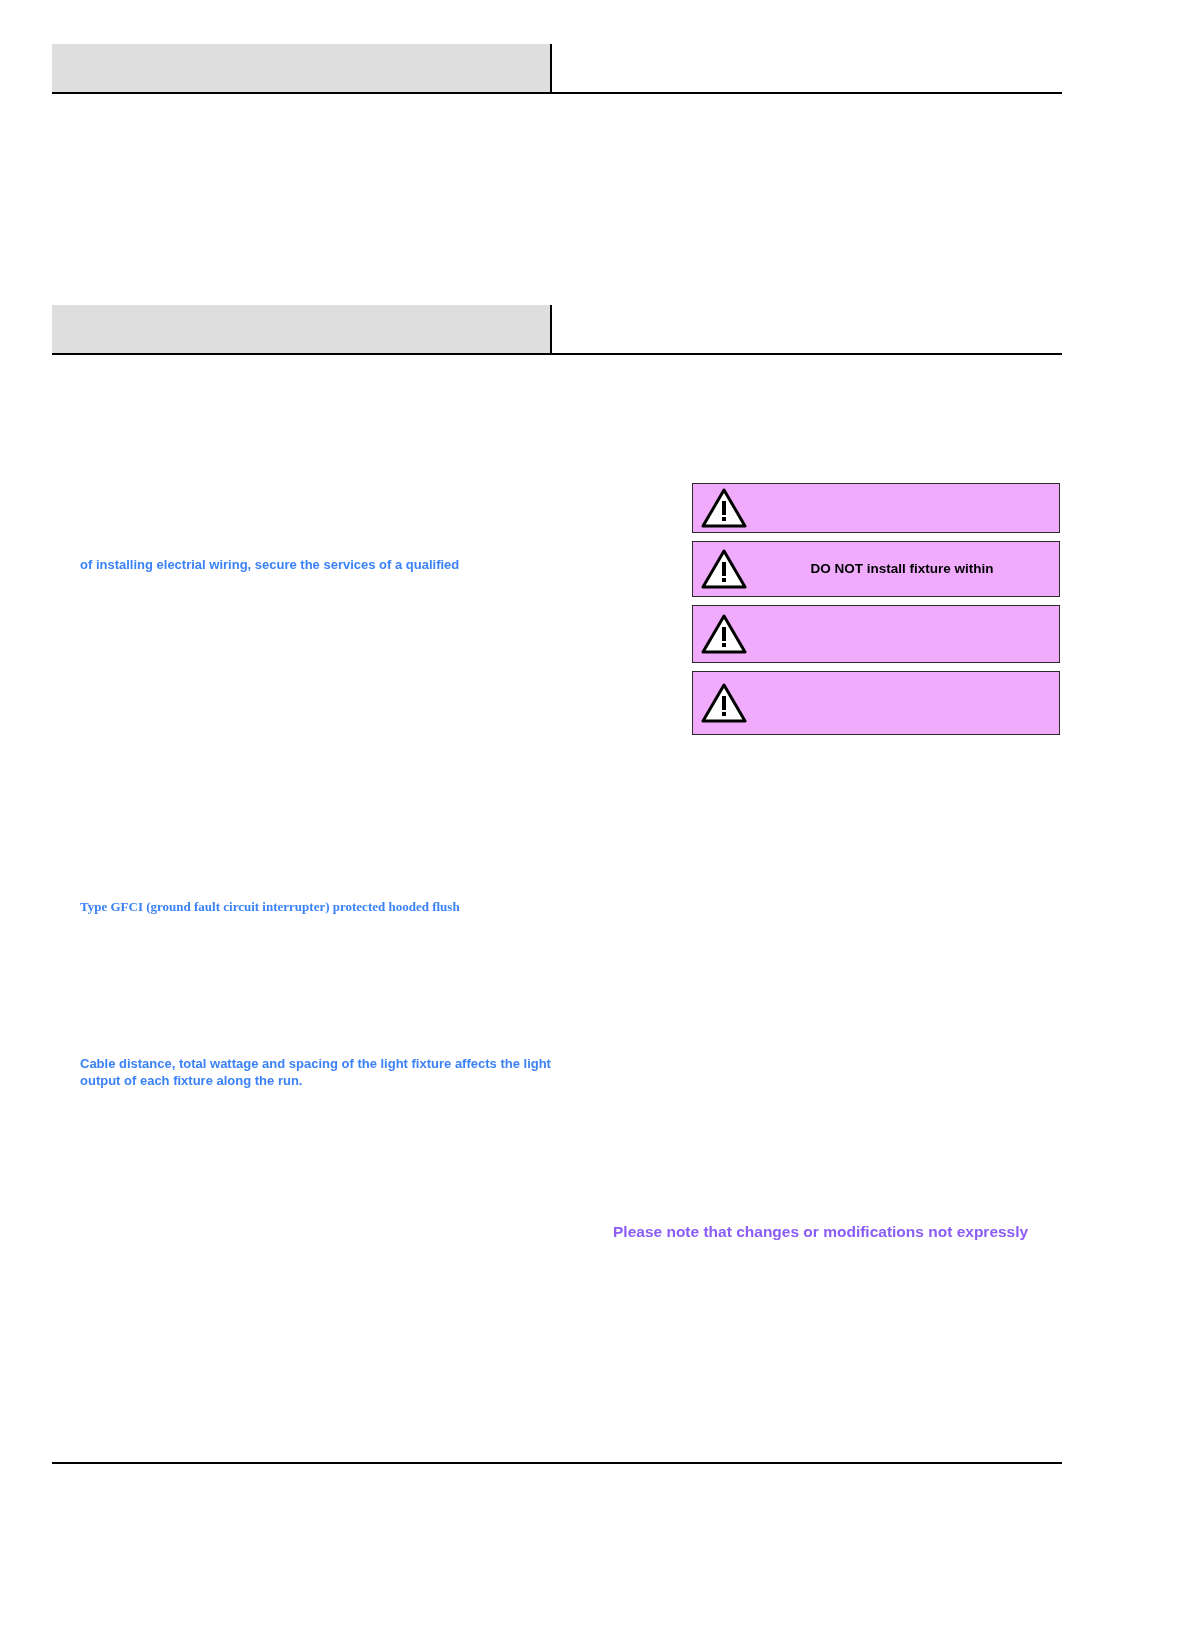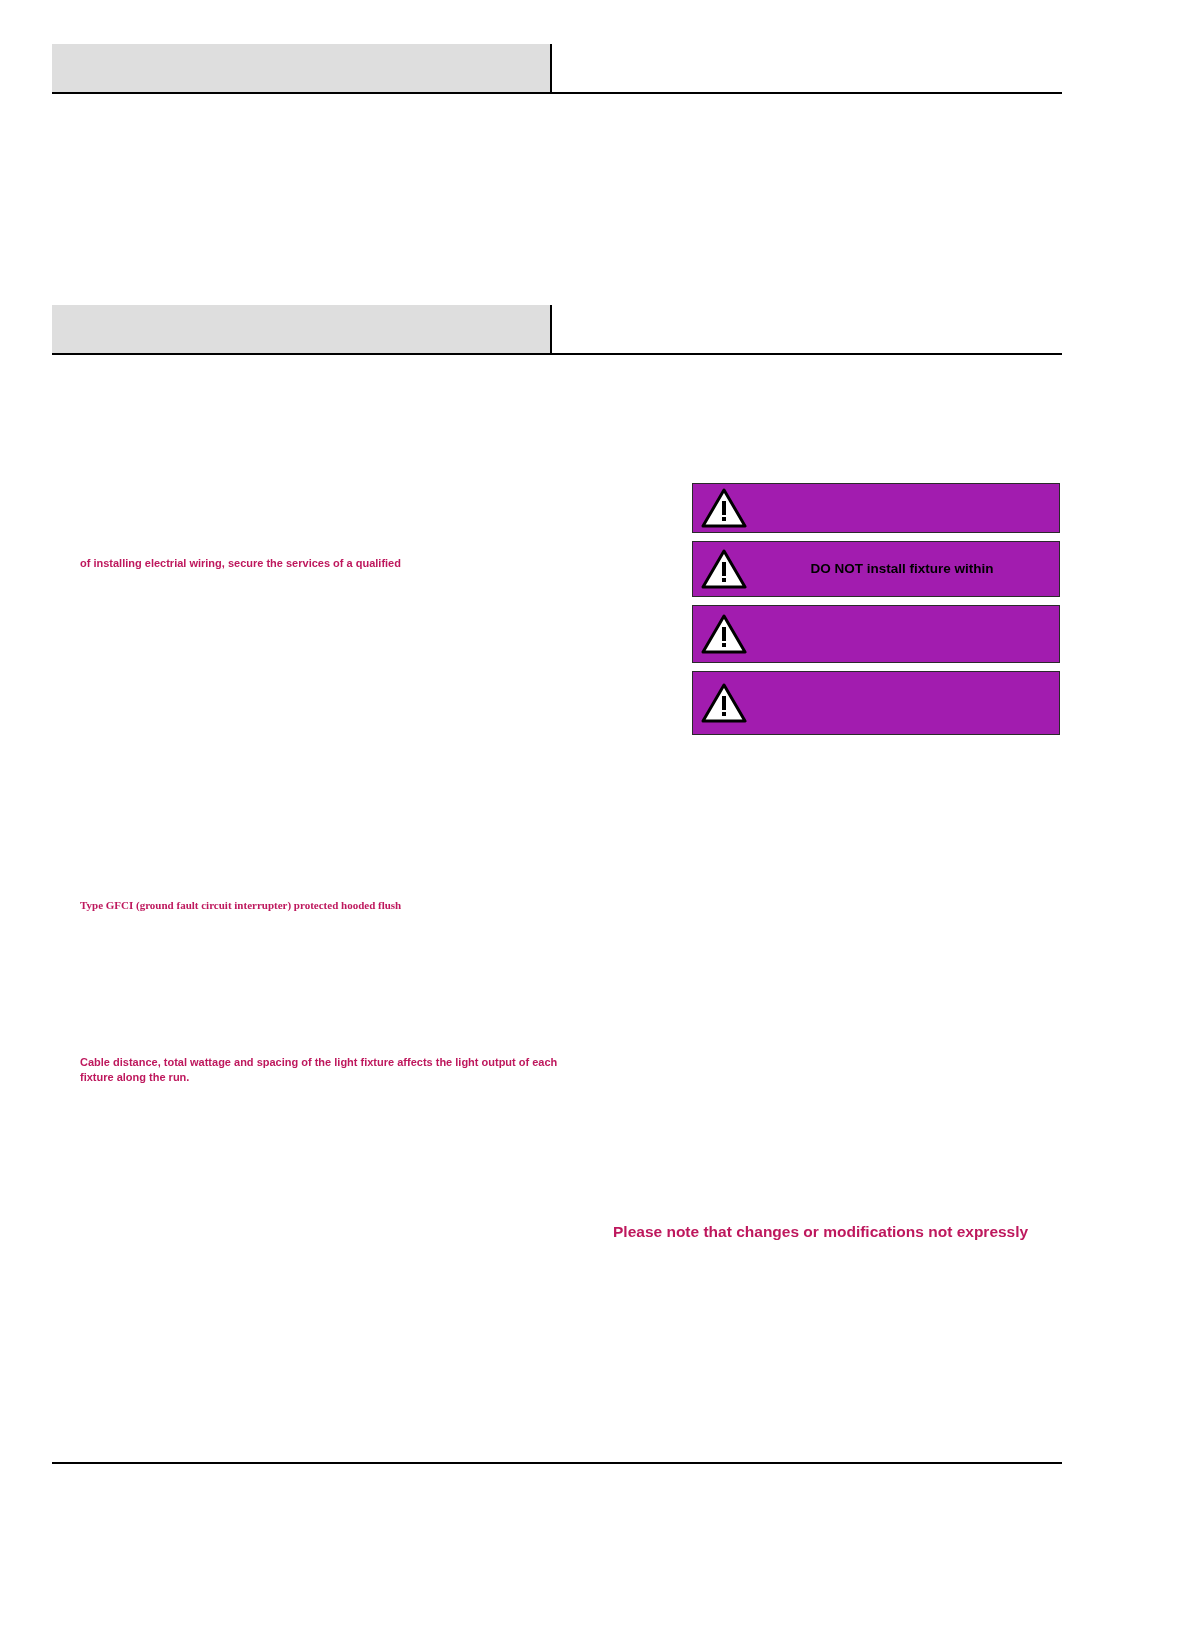--- a/index.html
+++ b/index.html
@@ -51,46 +51,46 @@
   }
 
   #section-safety { top: 44px; }
   #section-preinstall { top: 305px; }
 
   
   .col-left {
     position: absolute;
     left: 80px;
     width: 505px;
-    font-size: 11px;
+    font-size: 13px;
     line-height: 1.32;
     font-weight: bold;
-    color: #be185d;
+    color: #3b82f6;
   }
   .col-right {
     position: absolute;
     left: 613px;
     width: 450px;
     font-size: 15.5px;
     line-height: 1.32;
     font-weight: bold;
-    color: #be185d;
+    color: #8b5cf6;
   }
   .para { margin: 0 0 14px 0; }
 
   
   .warn-stack {
     position: absolute;
     left: 692px;
     top: 483px;
     width: 368px;
   }
   .warn-box {
     position: relative;
-    background: #a21caf;
+    background: #f0abfc;
     border: 1px solid #2a2a2a;
     box-sizing: border-box;
     margin-bottom: 8px;
     display: flex;
     align-items: center;
     padding: 6px 8px;
   }
   .warn-box .warn-icon {
     flex: 0 0 auto;
     width: 46px;

